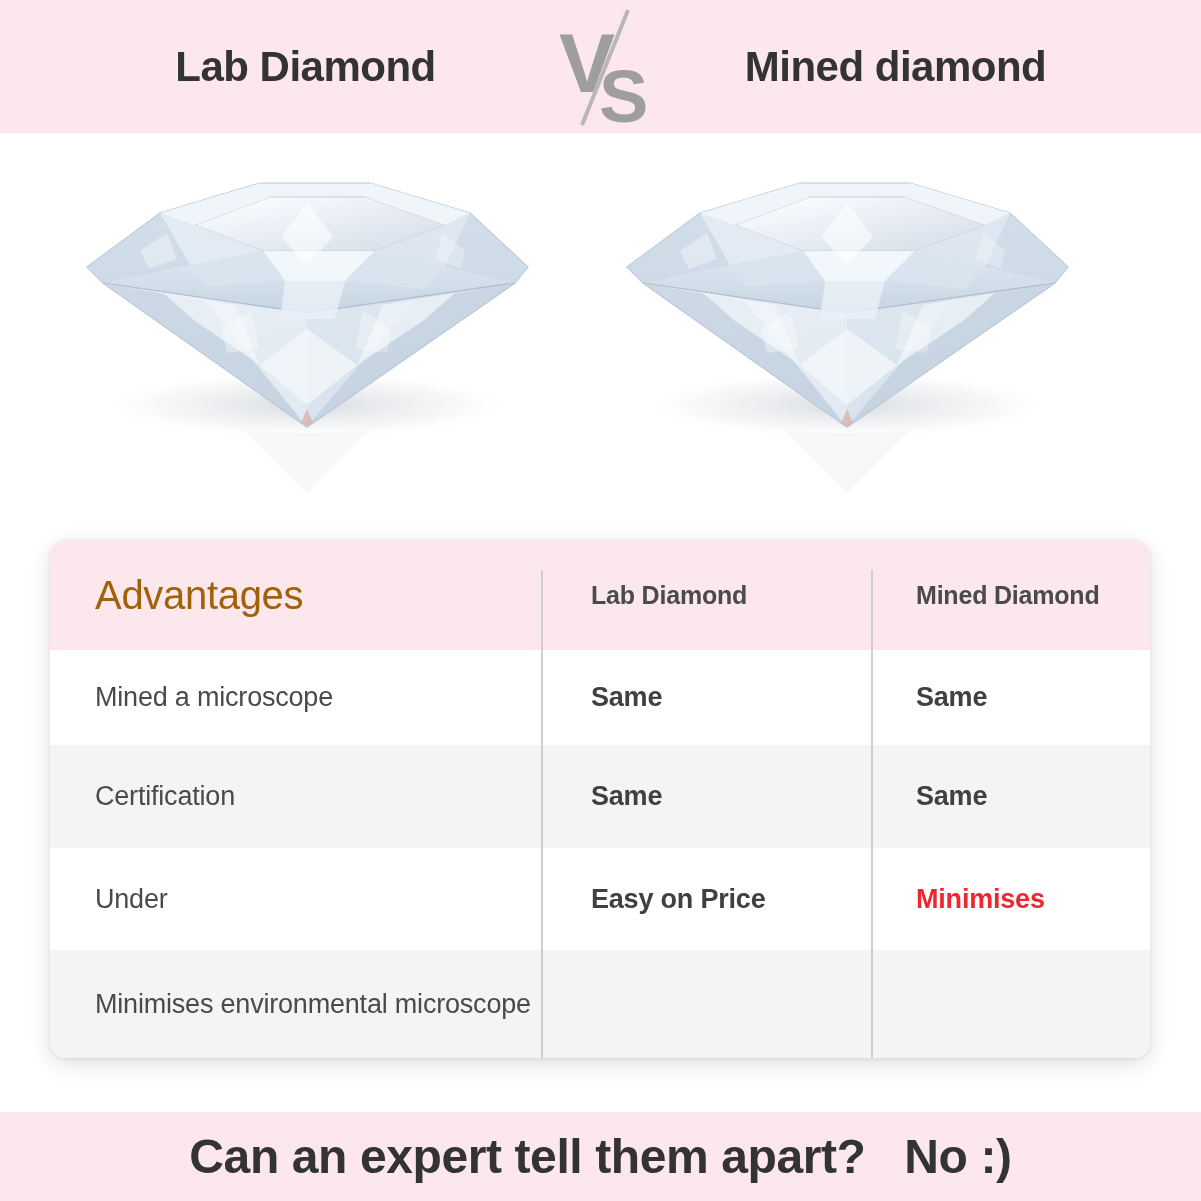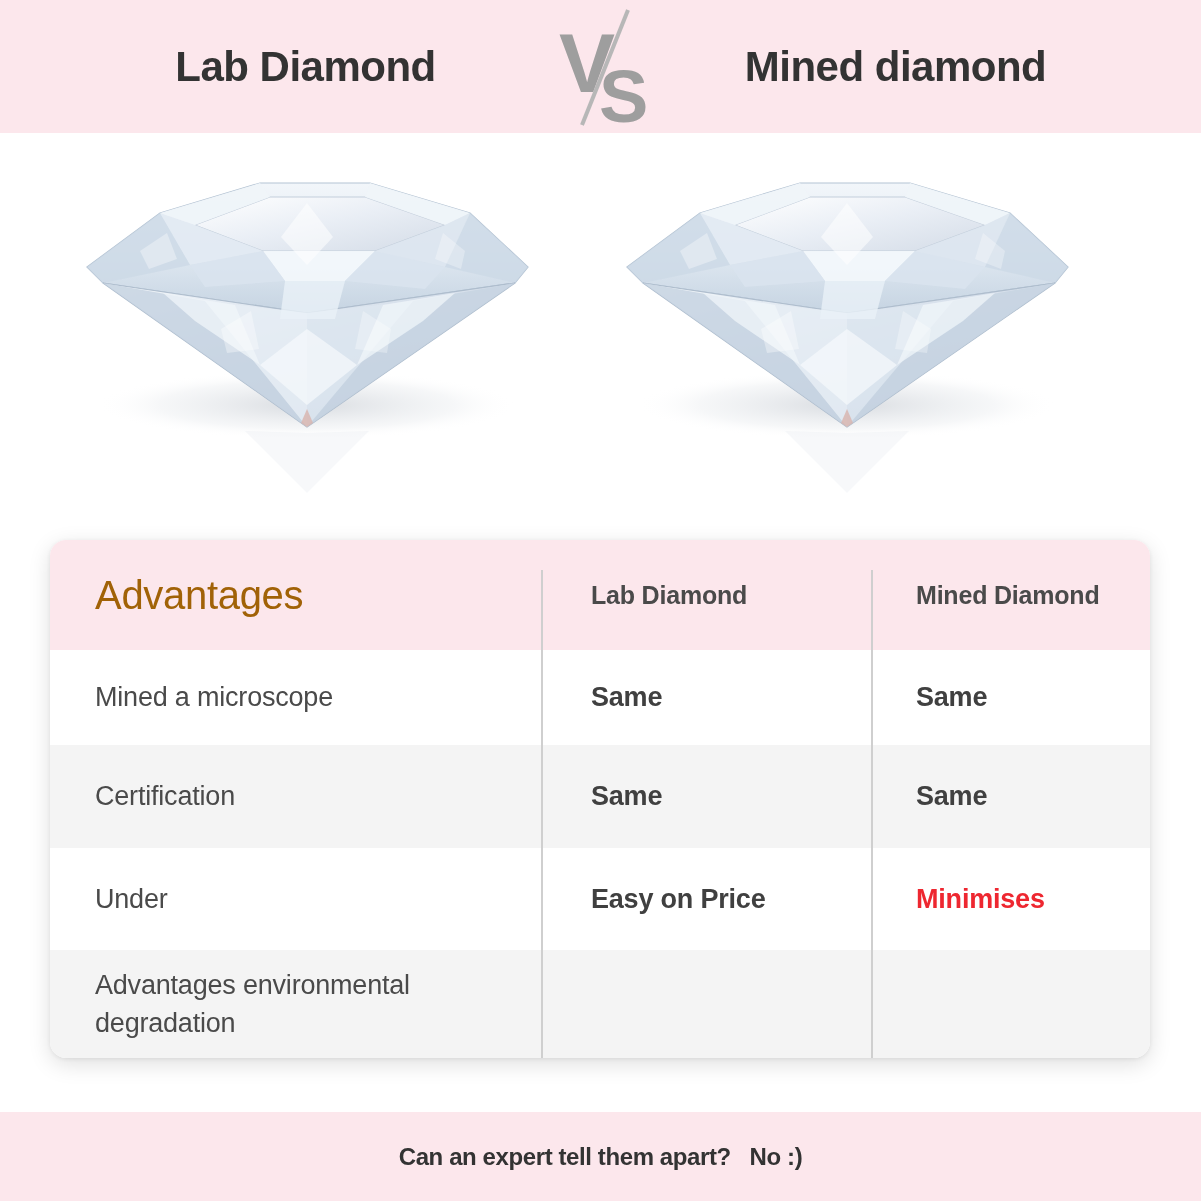--- a/index.html
+++ b/index.html
@@ -143,21 +143,21 @@
     left: 0;
     top: 1112px;
     width: 1201px;
     height: 89px;
     background: #fce7ec;
     display: flex;
     align-items: center;
     justify-content: center;
   }
   .bottom-text {
-    font-size: 24px;
+    font-size: 48px;
     font-weight: bold;
     color: #333333;
     letter-spacing: -0.4px;
     white-space: pre;
   }
 </style>
 </head>
 <body>
 
 <div class="top-banner">
@@ -344,21 +344,21 @@
     <div class="c-lab">
       <span class="cell-val v-good">Easy on Price</span>
     </div>
     <div class="c-min">
       <span class="cell-val v-bad">Minimises</span>
     </div>
   </div>
 
   <div class="t-row r4 alt">
     <div class="c-adv">
-      <span class="cell-label">Advantages environmental degradation</span>
+      <span class="cell-label">Minimises environmental microscope</span>
     </div>
   </div>
 
   <div class="divider d1"></div>
   <div class="divider d2"></div>
 </div>
 
 <div class="bottom-banner">
   <div class="bottom-text">Can an expert tell them apart?   No :)</div>
 </div>

